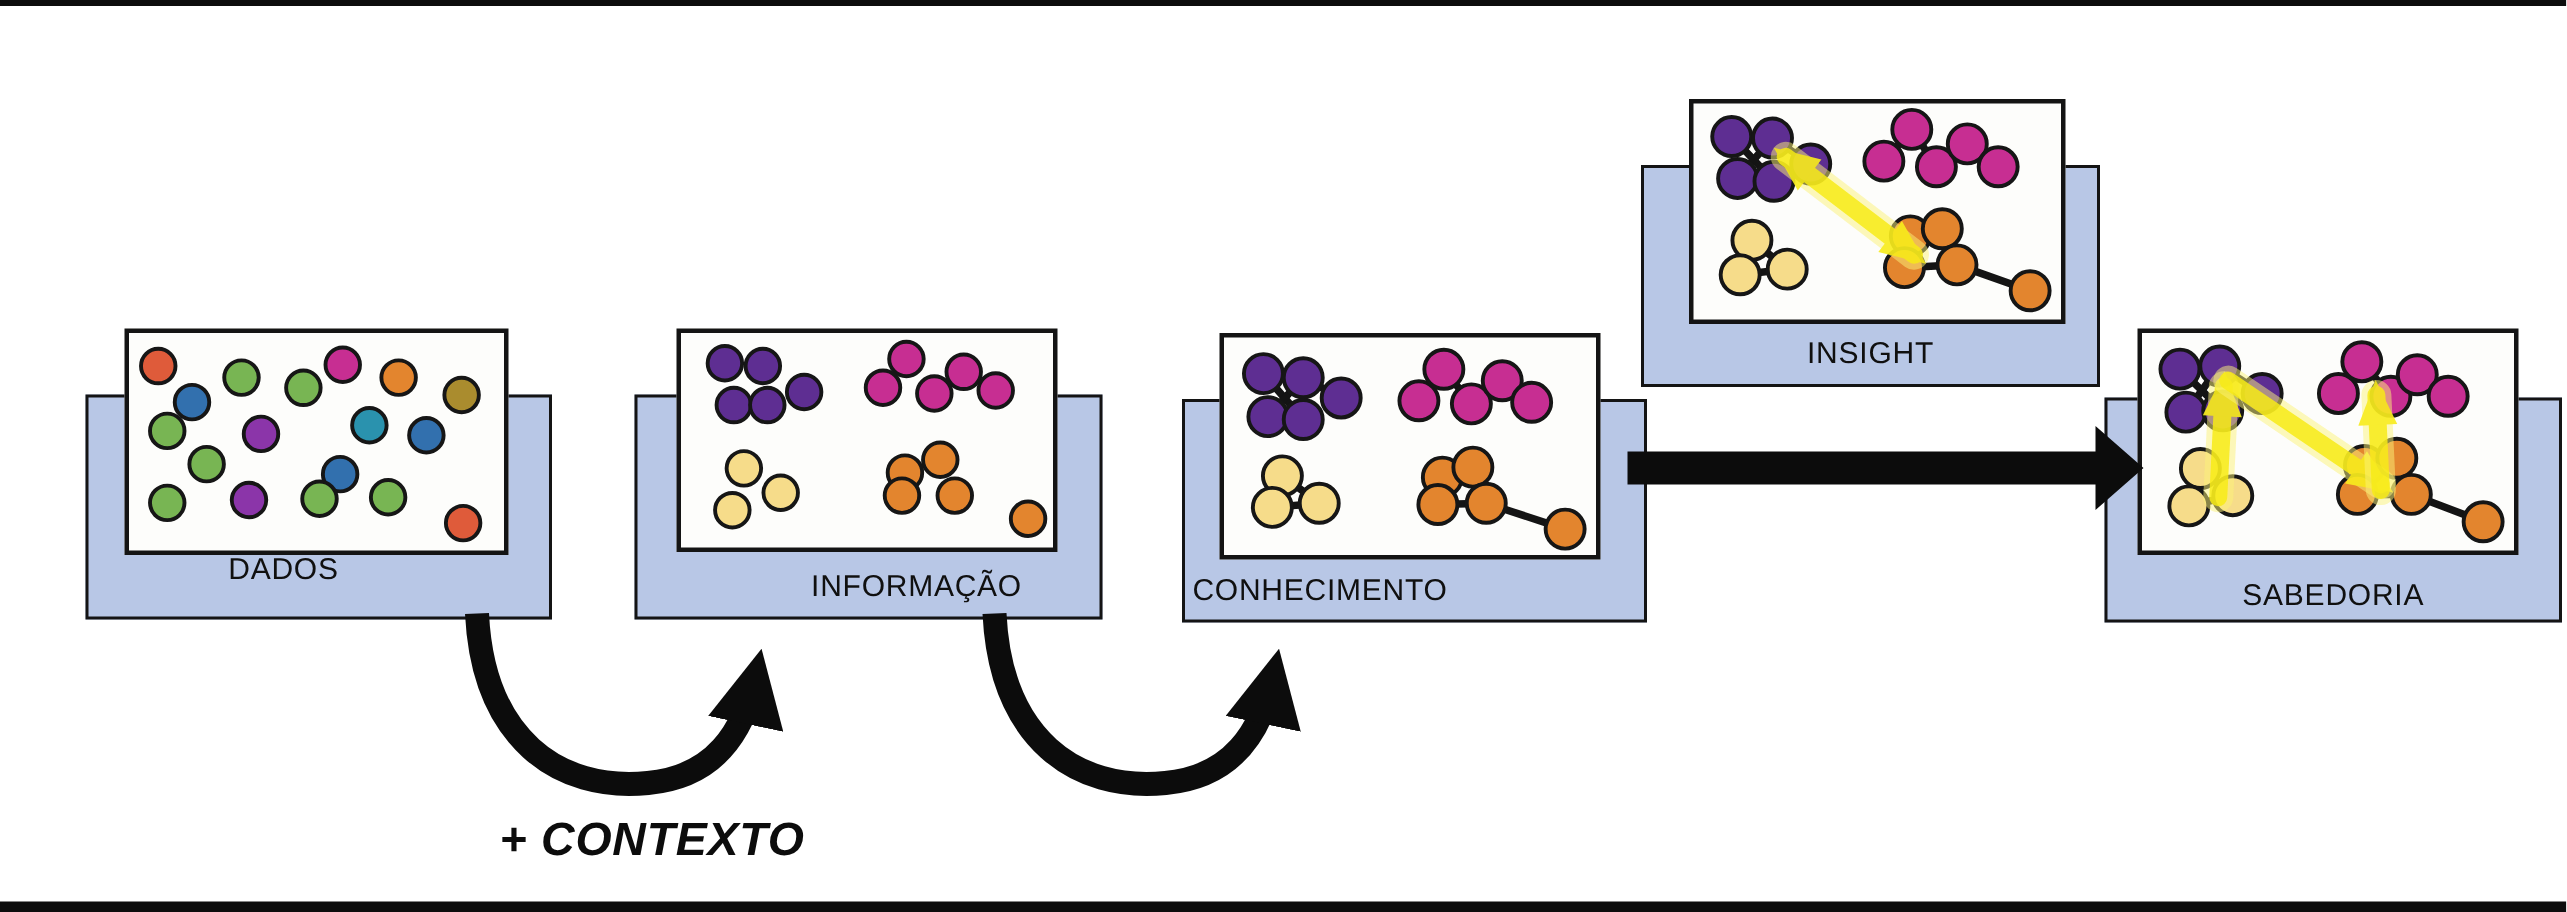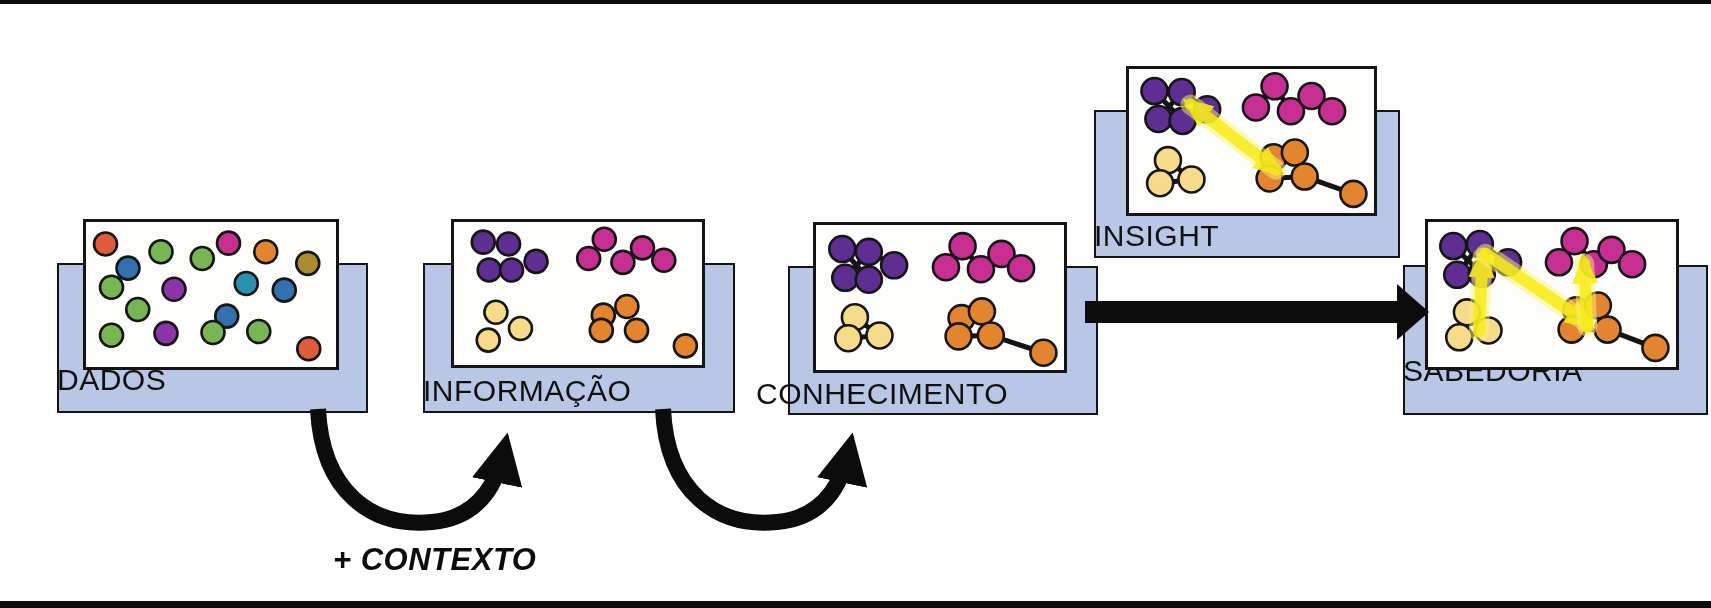--- a/index.html
+++ b/index.html
@@ -4,21 +4,21 @@
 <style>
   html,body{margin:0;padding:0;background:#ffffff;}
   .canvas{position:relative;width:1711px;height:608px;background:#ffffff;overflow:hidden;
           font-family:"Liberation Sans",sans-serif;}
   .edge-bar{position:absolute;left:0;width:100%;background:#0d0d0d;}
   .edge-bar.top{top:0;height:4px;}
   .edge-bar.bottom{top:601px;height:7px;}
   .tray{position:absolute;background:#b8c7e6;border:2.5px solid #141414;box-sizing:border-box;}
   .panel{position:absolute;background:#fdfdfb;border:3px solid #141414;box-sizing:border-box;}
   .panel svg{display:block;width:100%;height:100%;}
-  .stage-label{position:absolute;text-align:left;color:#101010;font-size:30px;
+  .stage-label{position:absolute;text-align:center;color:#101010;font-size:20px;
                letter-spacing:0.5px;line-height:30px;white-space:nowrap;}
   .transition-label{position:absolute;color:#0c0c0c;font-size:31px;font-weight:bold;
                     font-style:italic;white-space:nowrap;letter-spacing:0.5px;text-align:center;}
   svg.overlay{position:absolute;left:0;top:0;pointer-events:none;}
   .curve{stroke:#0c0c0c;stroke-width:16;fill:none;}
   .fatarrow{fill:#0c0c0c;}
 </style>
 </head>
 <body>
 
@@ -157,21 +157,21 @@
         <g opacity="0.92">
           <line x1="61.495" y1="35.568" x2="147" y2="100.8" stroke="#fbf37a" stroke-width="20" stroke-linecap="round" opacity="0.55"></line>
           <line x1="61.495" y1="35.568" x2="147" y2="100.8" stroke="#f8ec1e" stroke-width="12" stroke-linecap="round"></line>
           <polygon points="154.95049064963882,106.86545121404876 123.21393212245896,99.00473541643294 138.98410527898574,78.333459727372" fill="#f8ec1e"></polygon>
           <polygon points="53.544509350361174,29.502548785951234 69.51089472101425,58.03454027262799 85.28106787754105,37.36326458356706" fill="#f8ec1e"></polygon>
         </g>
       </svg>
   </div>
 
   <div class="tray" style="left:1403px;top:265px;width:305px;height:150px"></div>
-  <div class="stage-label" style="left:1403px;top:356px;width:305px">SABEDORIA</div>
+  <div class="stage-label" style="left:1403px;top:382px;width:305px">SABEDORIA</div>
   <div class="panel" style="left:1425px;top:219px;width:254px;height:151px">
     <svg viewBox="0 0 248 145" preserveAspectRatio="none">
         <line x1="25.296" y1="24.07" x2="53.816" y2="51.91" stroke="#141414" stroke-width="5" stroke-linecap="round"></line>
         <line x1="29.264000000000003" y1="52.78" x2="51.832" y2="22.04" stroke="#141414" stroke-width="5" stroke-linecap="round"></line>
         <line x1="51.832" y1="22.04" x2="80.10399999999998" y2="40.31" stroke="#141414" stroke-width="5" stroke-linecap="round"></line>
         <line x1="130.94400000000002" y1="40.31" x2="146.56799999999998" y2="19.14" stroke="#141414" stroke-width="5" stroke-linecap="round"></line>
         <line x1="146.56799999999998" y1="19.14" x2="165.912" y2="42.19500000000001" stroke="#141414" stroke-width="5" stroke-linecap="round"></line>
         <line x1="165.912" y1="42.19500000000001" x2="183.52" y2="27.84" stroke="#141414" stroke-width="5" stroke-linecap="round"></line>
         <line x1="183.52" y1="27.84" x2="204.10399999999998" y2="42.19500000000001" stroke="#141414" stroke-width="5" stroke-linecap="round"></line>
         <line x1="38.936" y1="90.335" x2="60.512" y2="108.46" stroke="#141414" stroke-width="5" stroke-linecap="round"></line>

